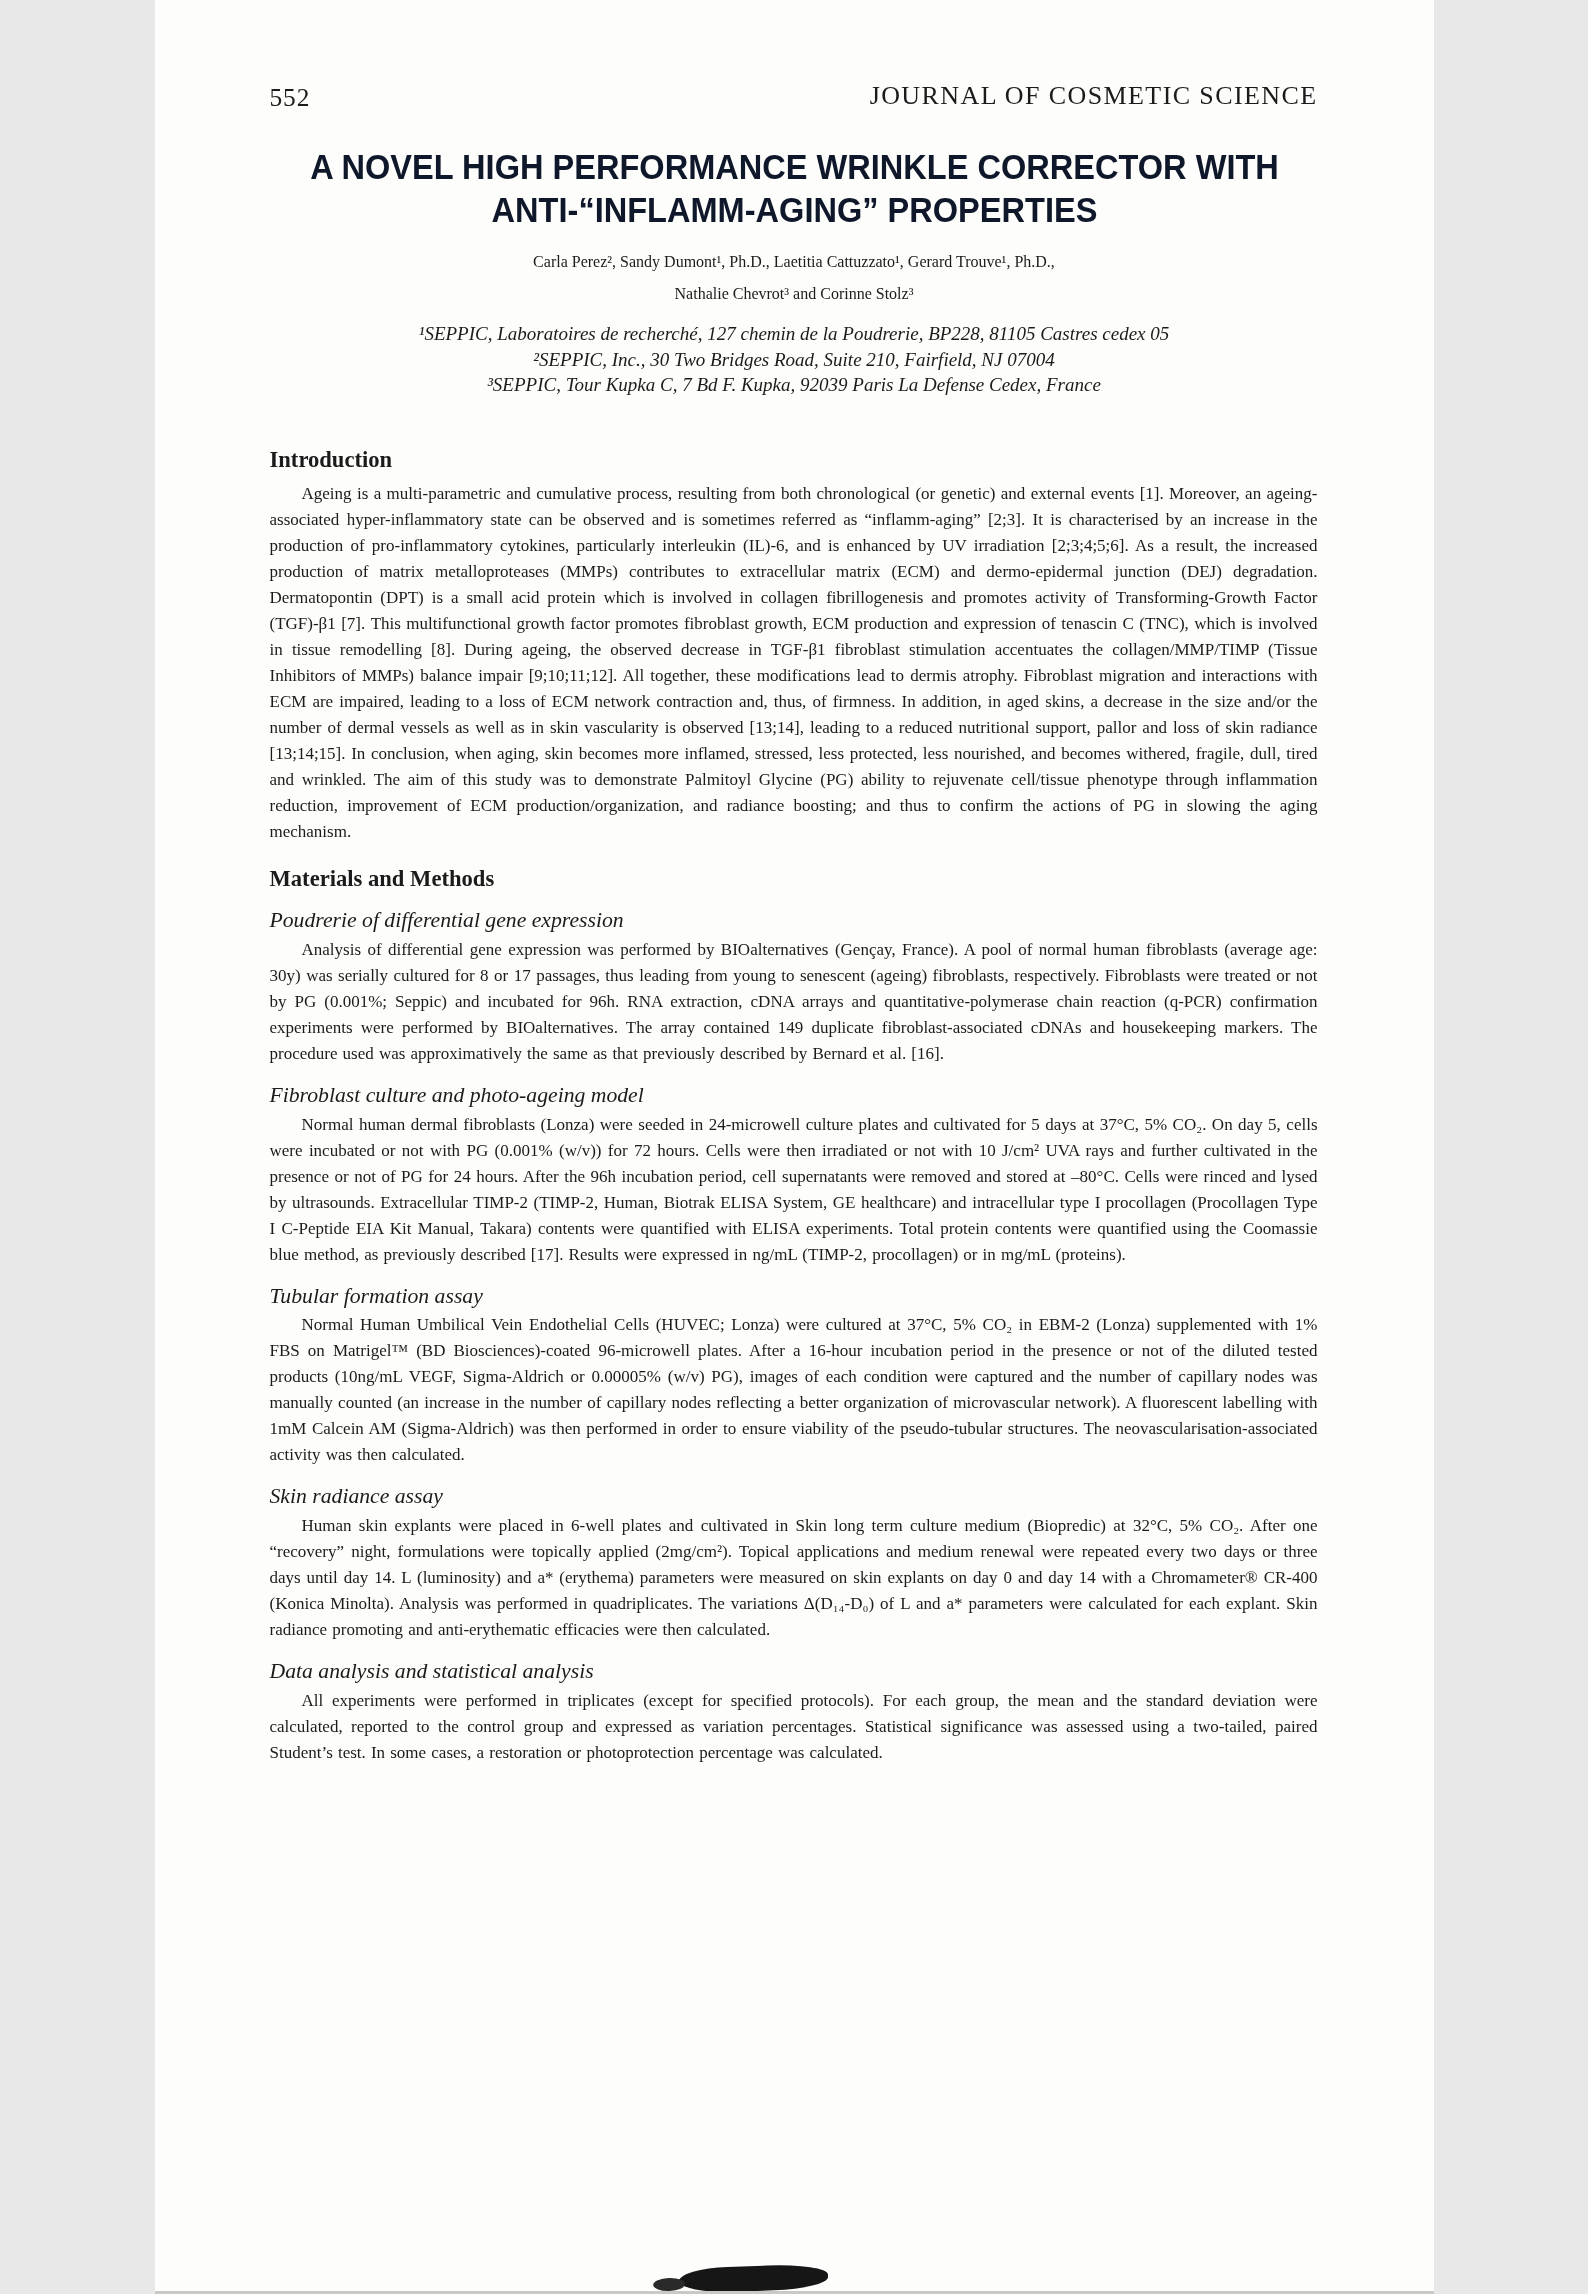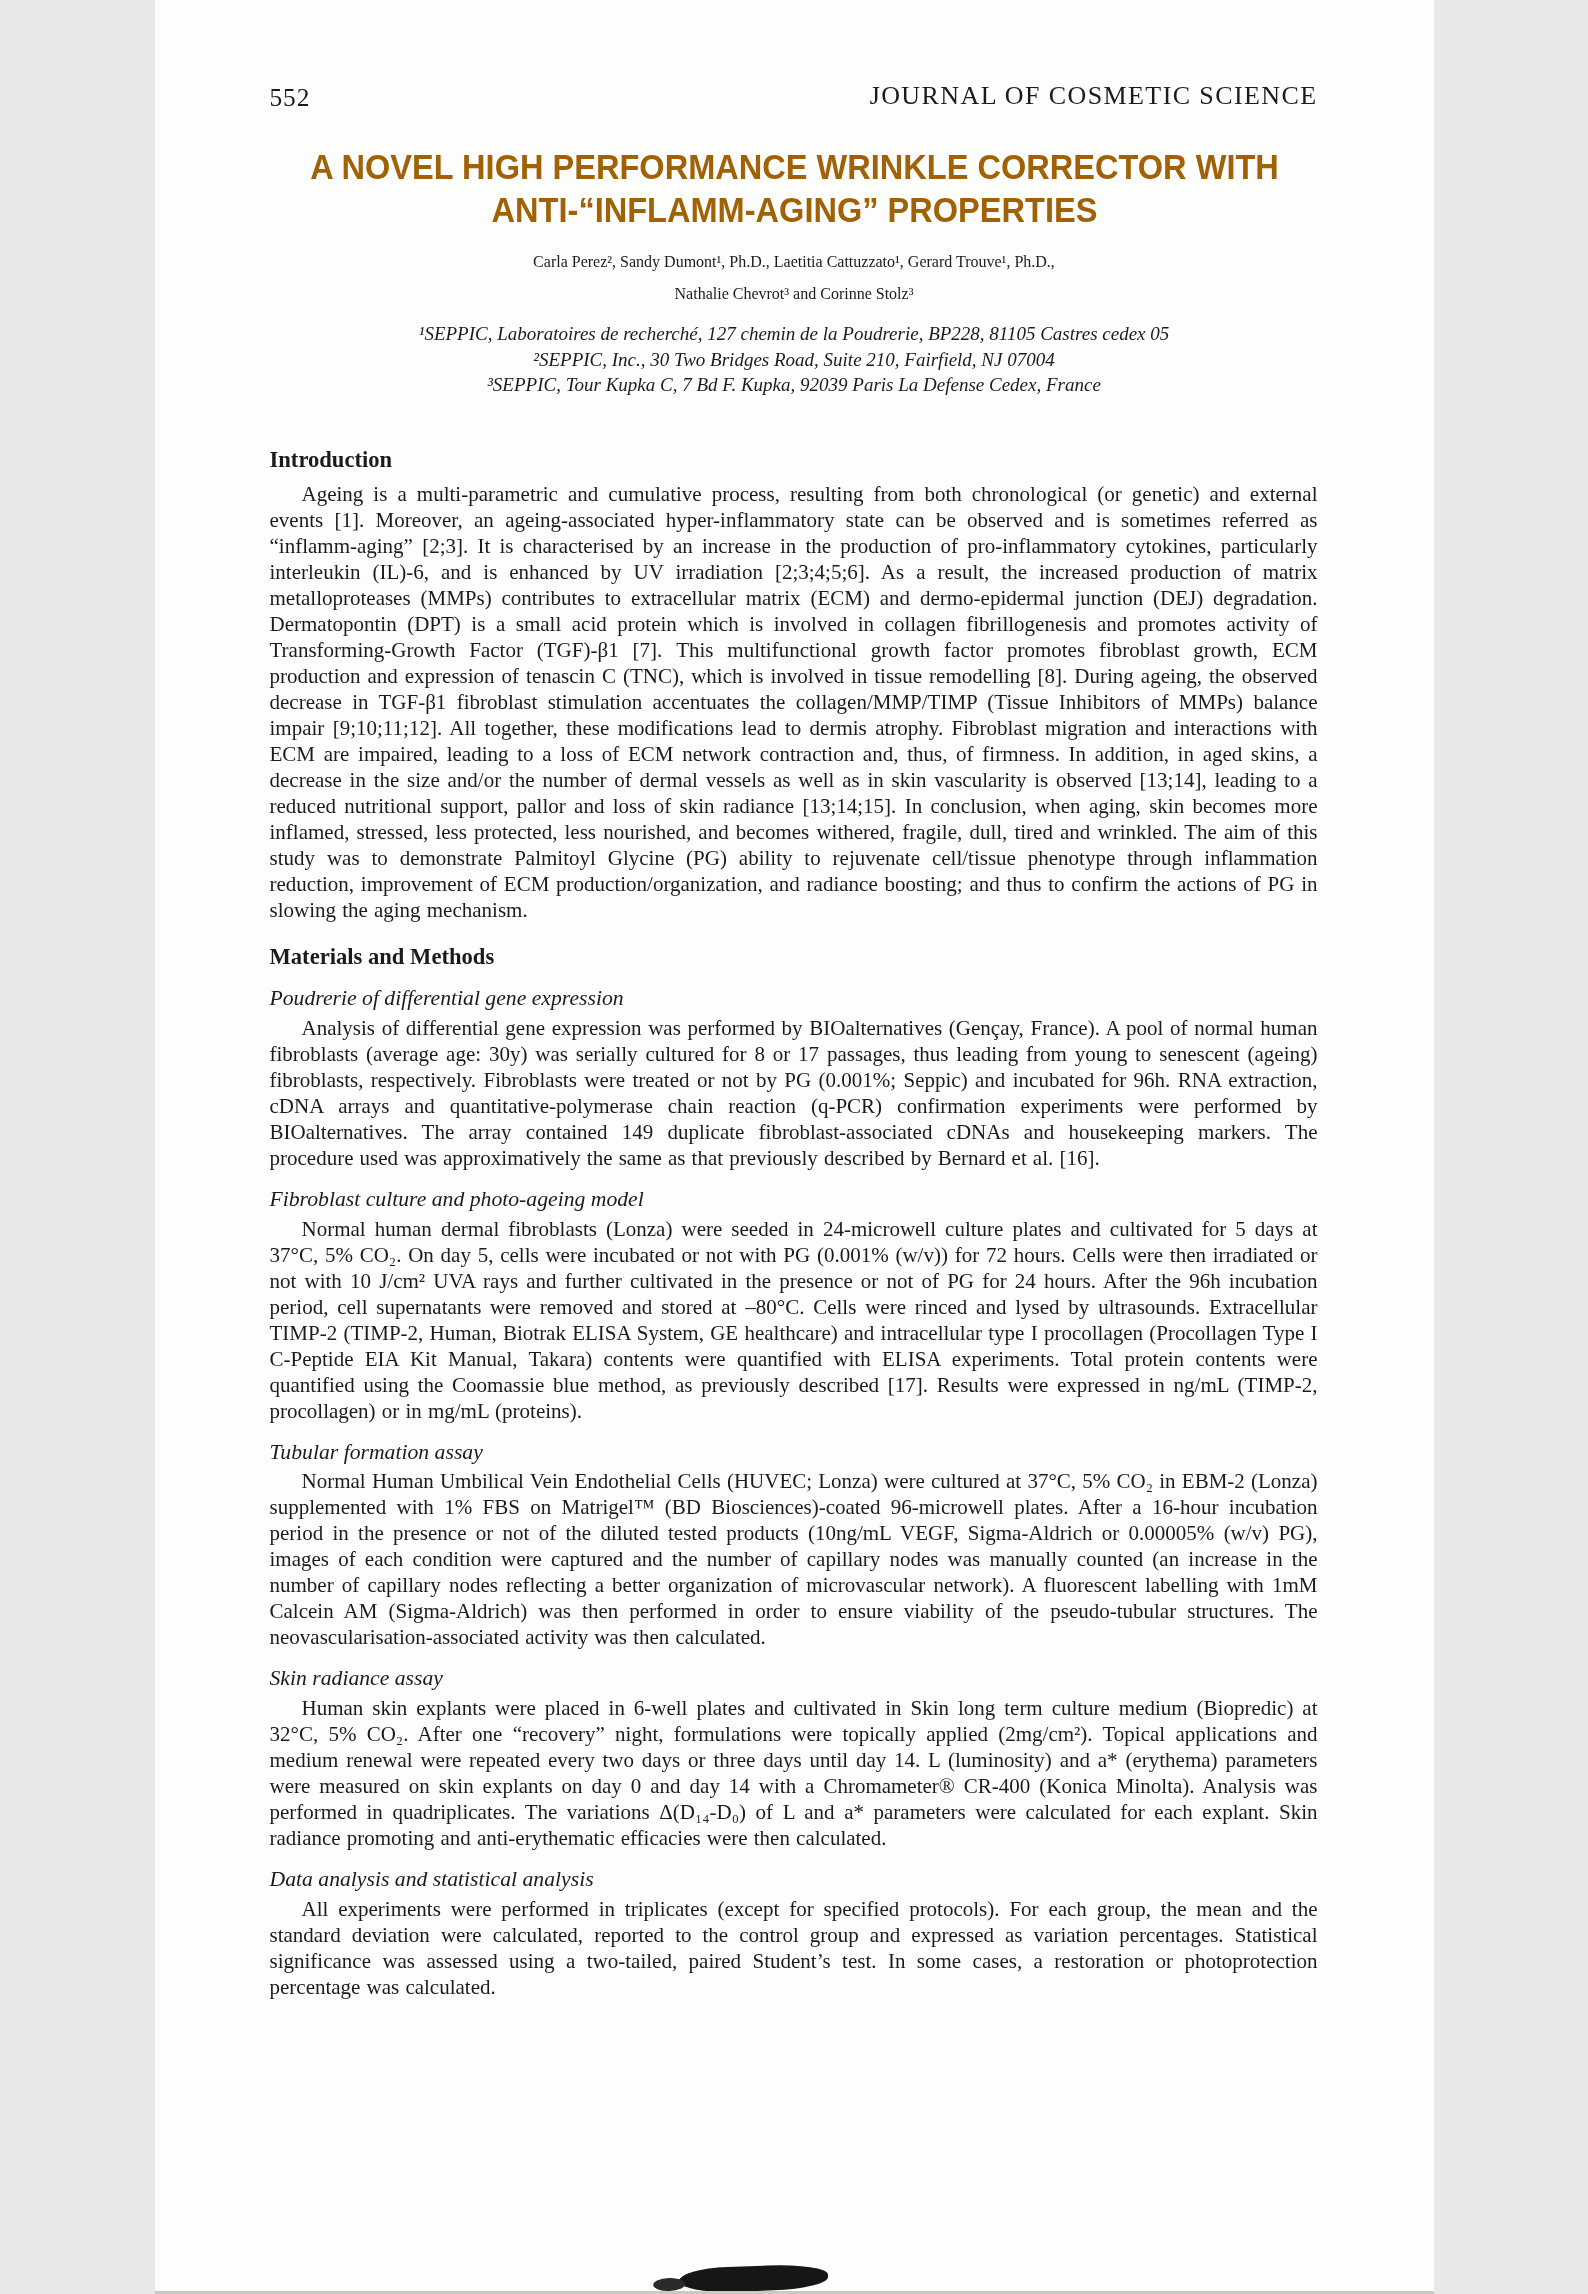--- a/index.html
+++ b/index.html
@@ -31,21 +31,21 @@
     letter-spacing: 1.4px;
   }
   .title-block {
     margin-top: 32px;
     text-align: center;
     font-family: "Liberation Sans", sans-serif;
     font-weight: 700;
     font-size: 35px;
     line-height: 43px;
     letter-spacing: 0px;
-    color: #a16207;
+    color: #0f172a;
   }
   .title-line { transform: scaleX(0.93); transform-origin: 50% 50%; }
   .authors {
     margin-top: 15px;
     text-align: center;
     font-weight: 400;
     font-size: 16px;
     line-height: 32px;
   }
   .affiliations {
@@ -65,21 +65,21 @@
     margin-bottom: 8.5px;
   }
   h3.subsection-heading {
     font-size: 21.7px;
     font-weight: 400;
     font-style: italic;
     margin-top: 16px;
     margin-bottom: 3.8px;
   }
   p.body-para {
-    font-size: 21px;
+    font-size: 17px;
     line-height: 26px;
     text-align: justify;
     text-indent: 32px;
     word-spacing: 0.9px;
   }
   .scan-artifact {
     position: absolute;
     left: 524px;
     top: 2266px;
     width: 149px;

